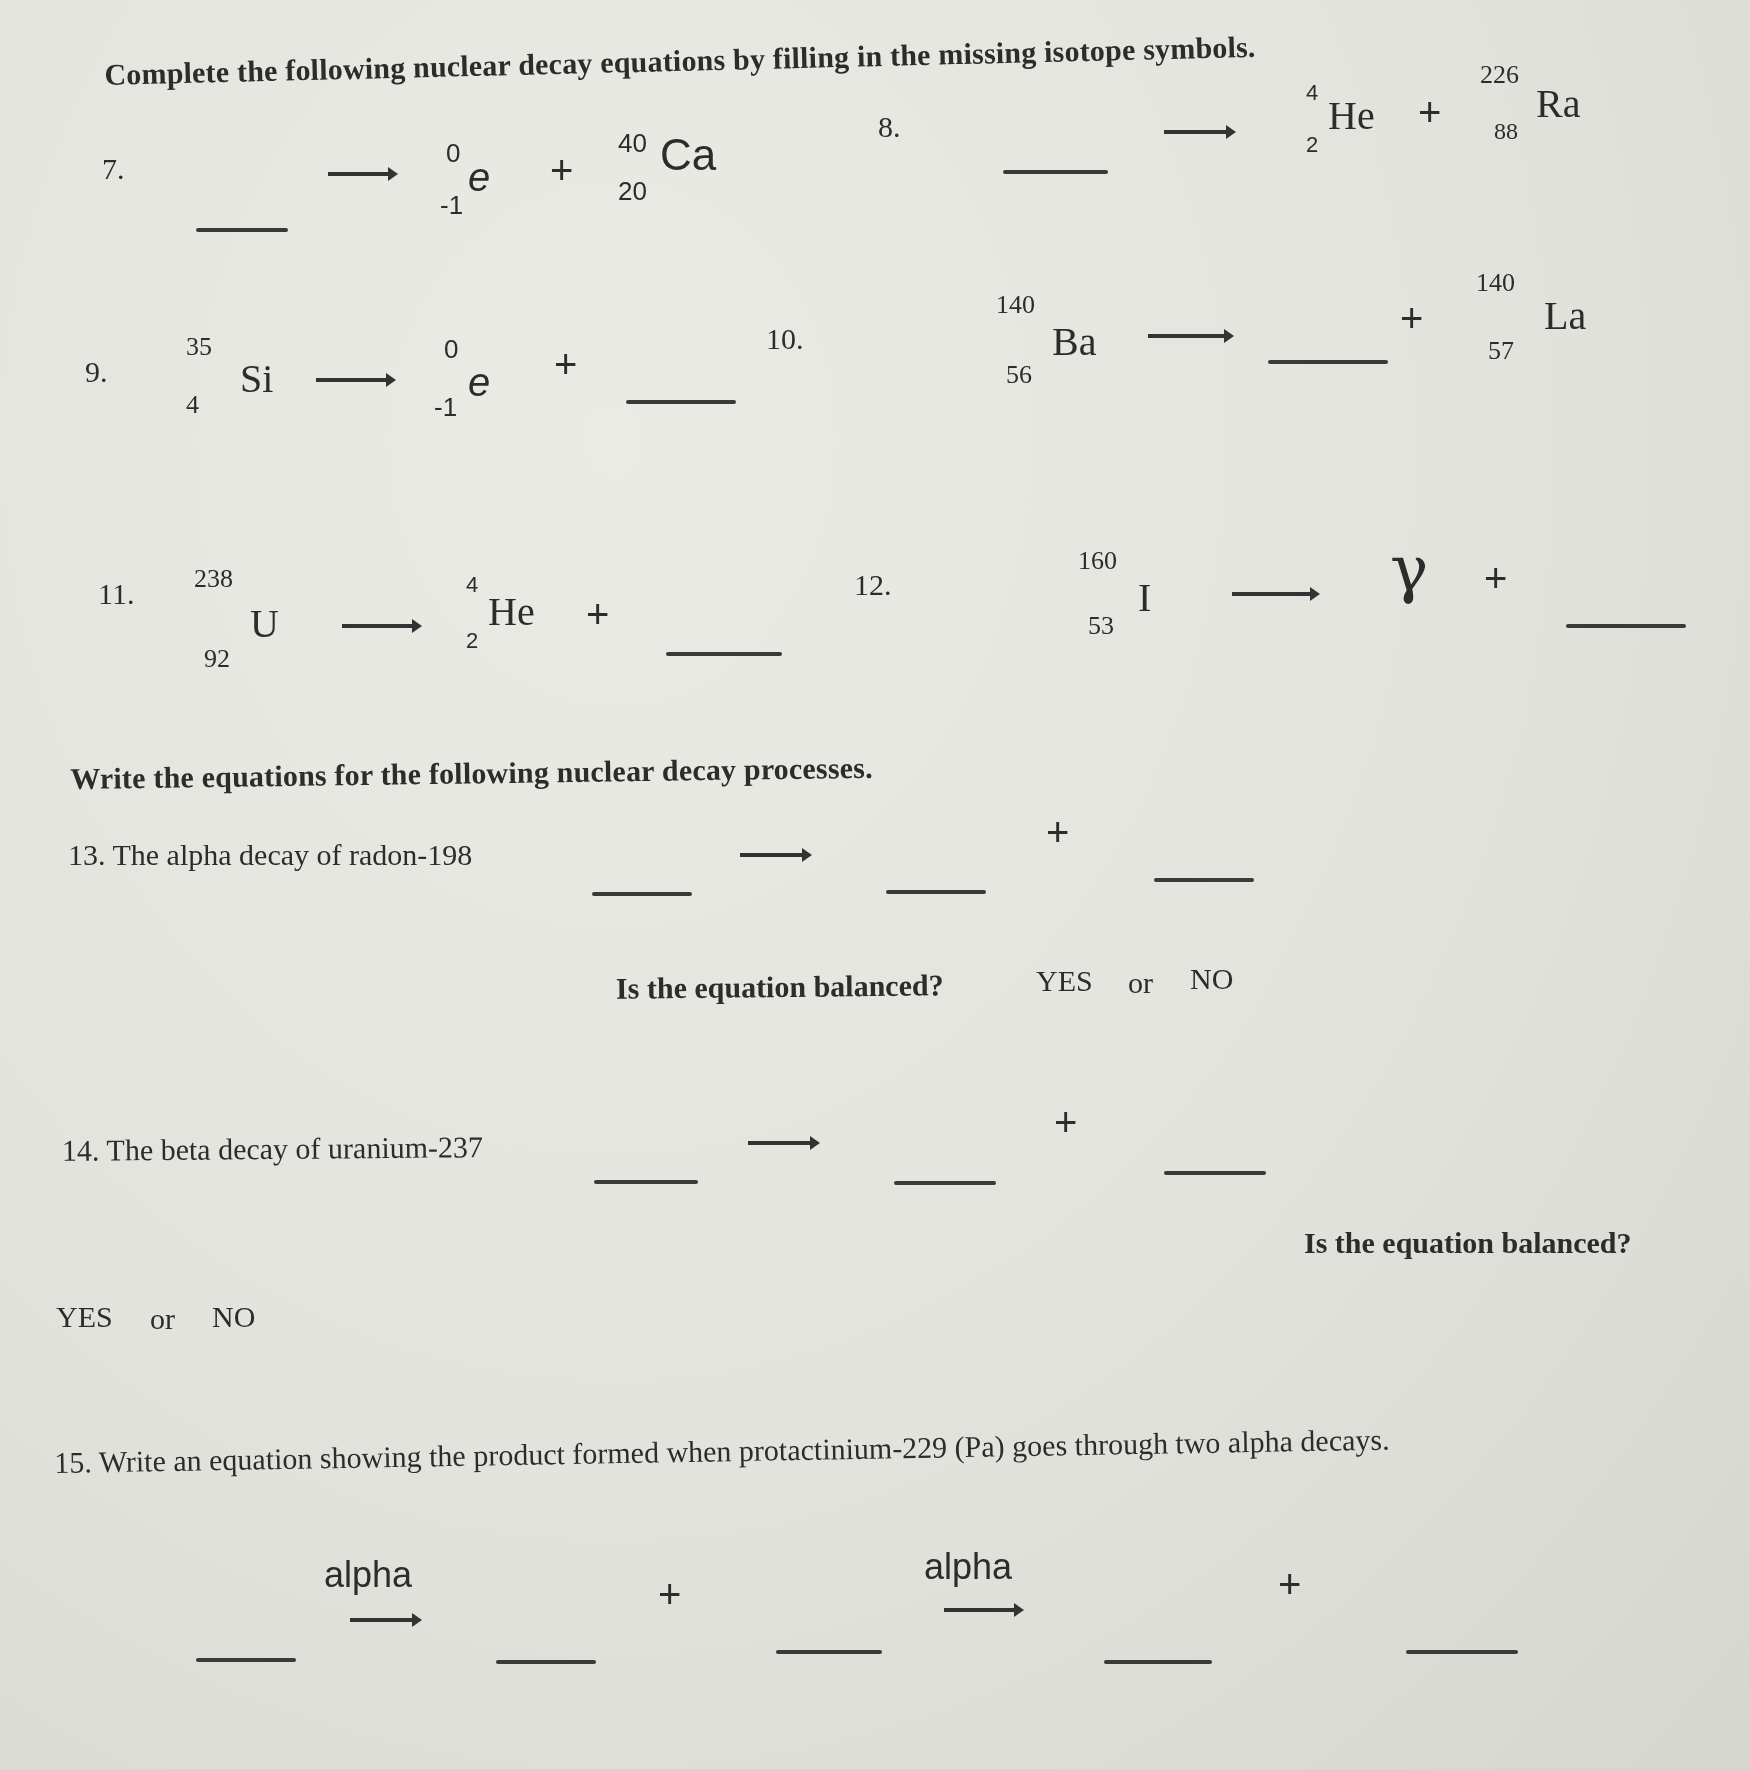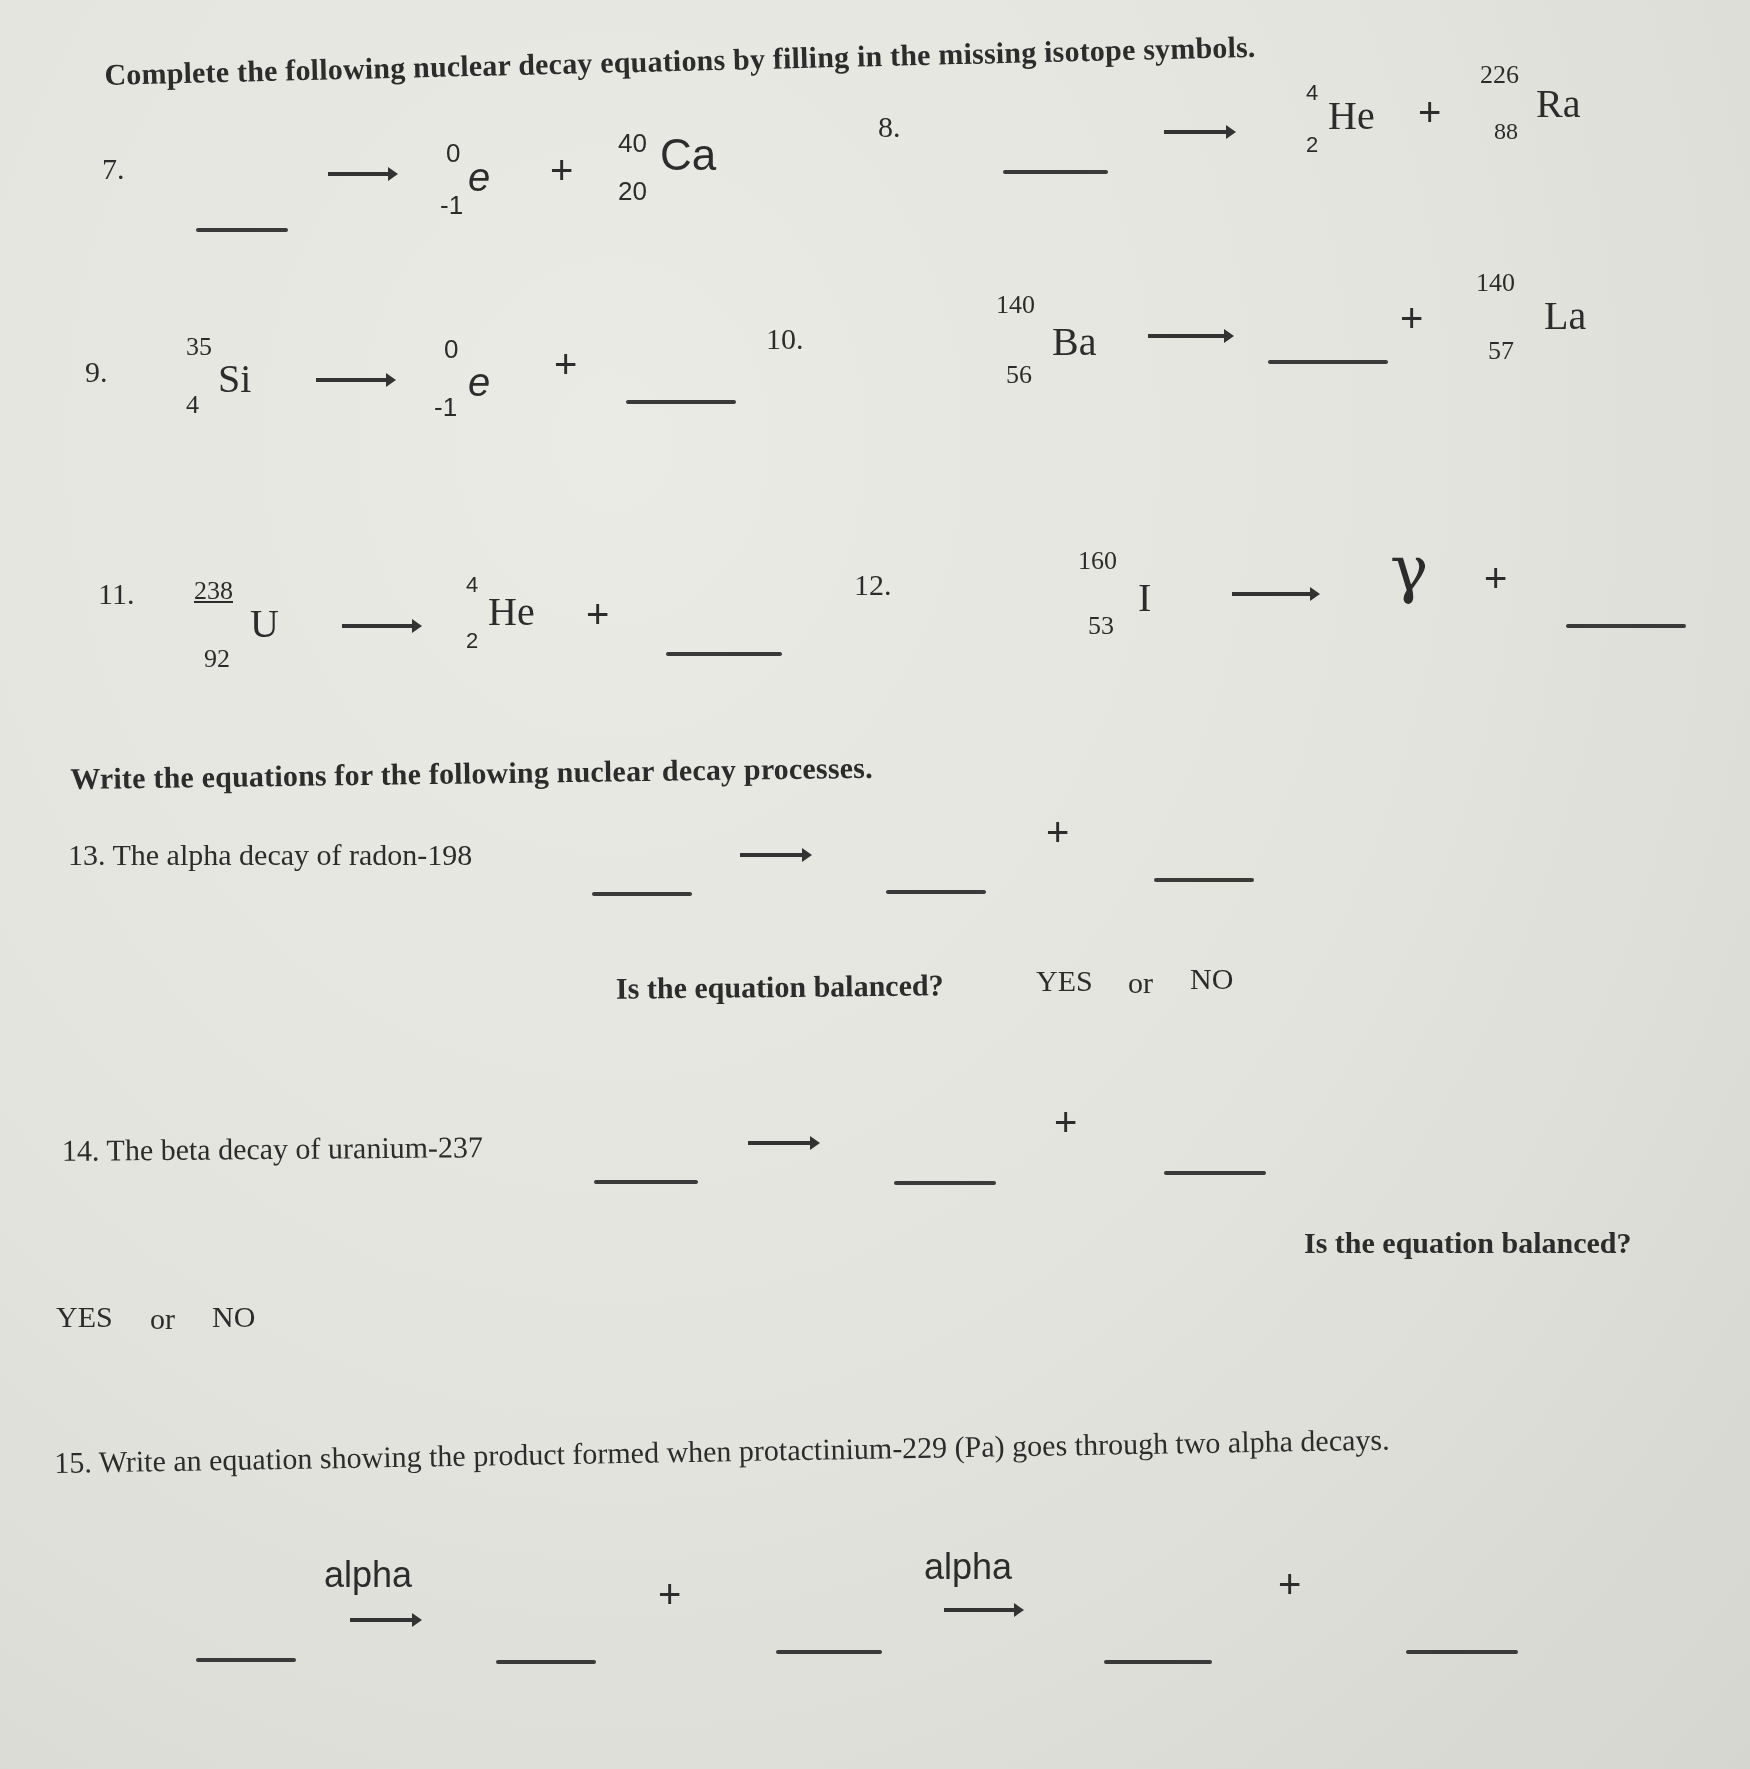--- a/index.html
+++ b/index.html
@@ -55,21 +55,21 @@
   <div class="abs plus" style="left:1418px; top:90px;">+</div>
   <div class="abs small" style="left:1480px; top:60px;">226</div>
   <div class="abs small" style="left:1494px; top:118px; font-size:24px;">88</div>
   <div class="abs sym" style="left:1536px; top:80px;text-align:right;">Ra</div>
 </div>
 
 <div>
   <div class="abs num" style="left:85px; top:355px;">9.</div>
   <div class="abs small" style="left:186px; top:332px;">35</div>
   <div class="abs small" style="left:186px; top:390px;">4</div>
-  <div class="abs sym" style="left:218px; top:355px;">Si</div>
+  <div class="abs sym" style="left:240px; top:355px;">Si</div>
   <div class="arrow" style="left:316px; top:378px; width:72px;"></div>
   <div class="abs small sans" style="left:444px; top:334px;">0</div>
   <div class="abs small sans" style="left:434px; top:392px;">-1</div>
   <div class="abs sym sans" style="left:468px; top:360px; font-style:italic;">e</div>
   <div class="abs plus" style="left:554px; top:342px;">+</div>
   <div class="blank" style="left:626px; top:400px; width:110px;"></div>
 </div>
 
 <div>
   <div class="abs num" style="left:766px; top:322px;">10.</div>
@@ -79,21 +79,21 @@
   <div class="arrow" style="left:1148px; top:334px; width:78px;"></div>
   <div class="blank" style="left:1268px; top:360px; width:120px;"></div>
   <div class="abs plus" style="left:1400px; top:296px;">+</div>
   <div class="abs small" style="left:1476px; top:268px;">140</div>
   <div class="abs small" style="left:1488px; top:336px;">57</div>
   <div class="abs sym" style="left:1544px; top:292px;">La</div>
 </div>
 
 <div>
   <div class="abs num" style="left:98px; top:577px;">11.</div>
-  <div class="abs small" style="left:194px; top:576px;text-decoration:underline;">238</div>
+  <div class="abs small" style="left:194px; top:564px;">238</div>
   <div class="abs small" style="left:204px; top:644px;">92</div>
   <div class="abs sym" style="left:250px; top:600px;">U</div>
   <div class="arrow" style="left:342px; top:624px; width:72px;"></div>
   <div class="abs small sans" style="left:466px; top:572px; font-size:22px;">4</div>
   <div class="abs small sans" style="left:466px; top:628px; font-size:22px;">2</div>
   <div class="abs sym" style="left:488px; top:588px;">He</div>
   <div class="abs plus" style="left:586px; top:592px;">+</div>
   <div class="blank" style="left:666px; top:652px; width:116px;"></div>
 </div>
 

